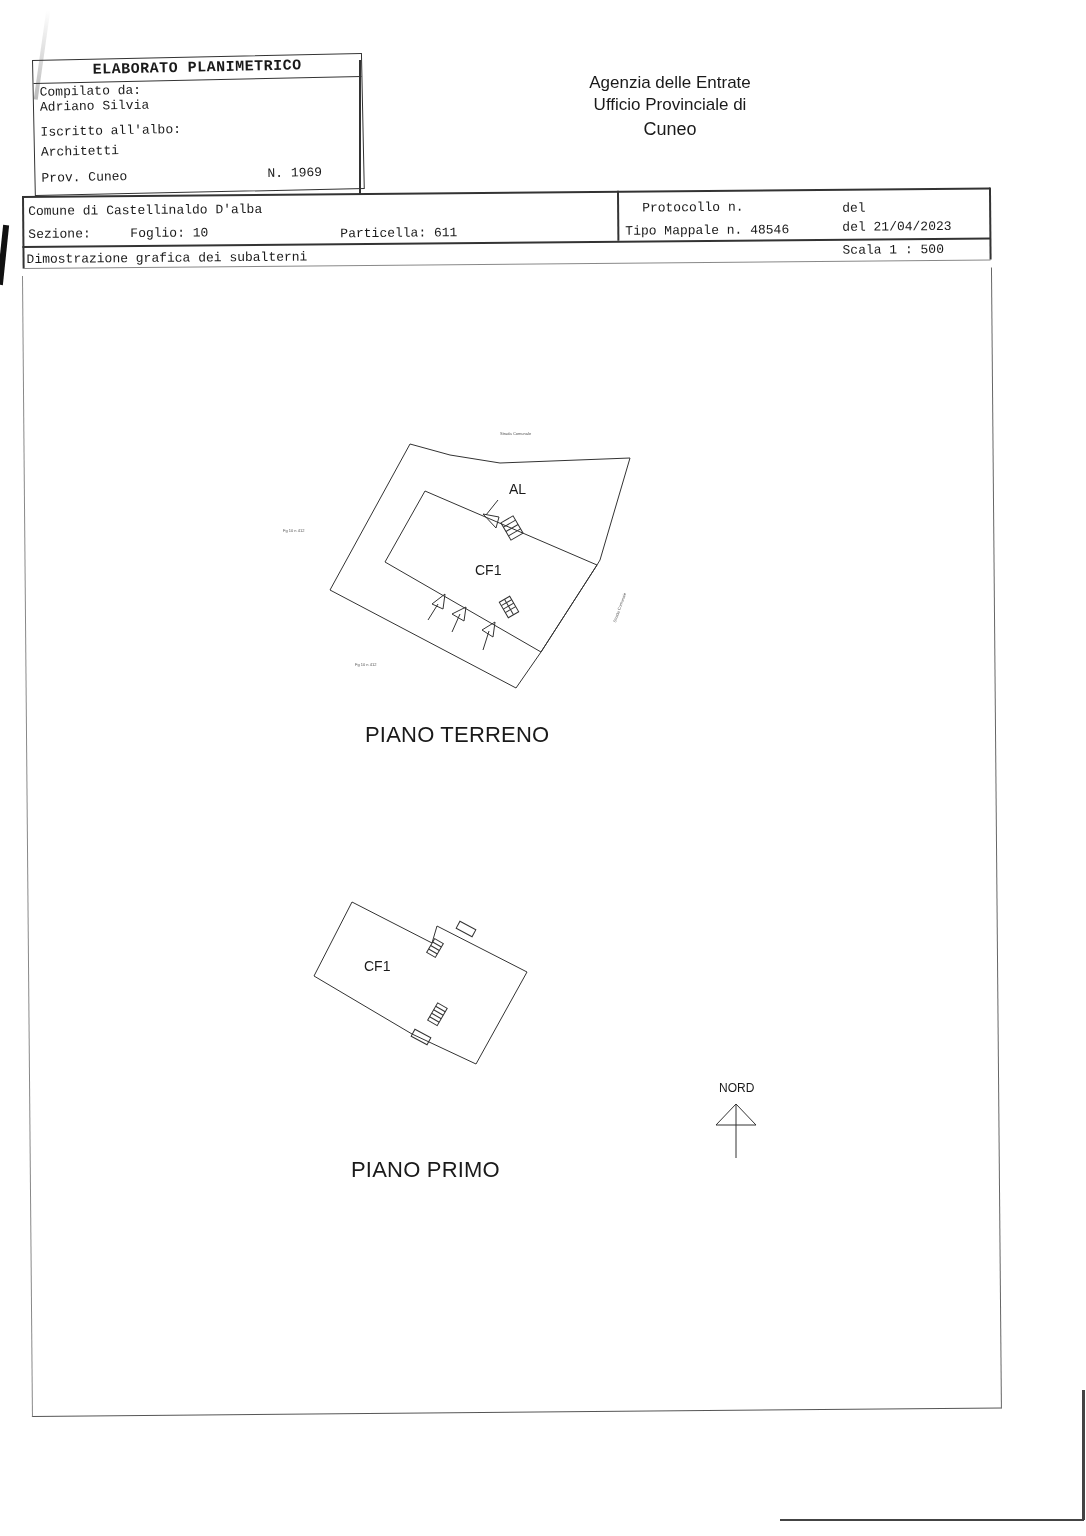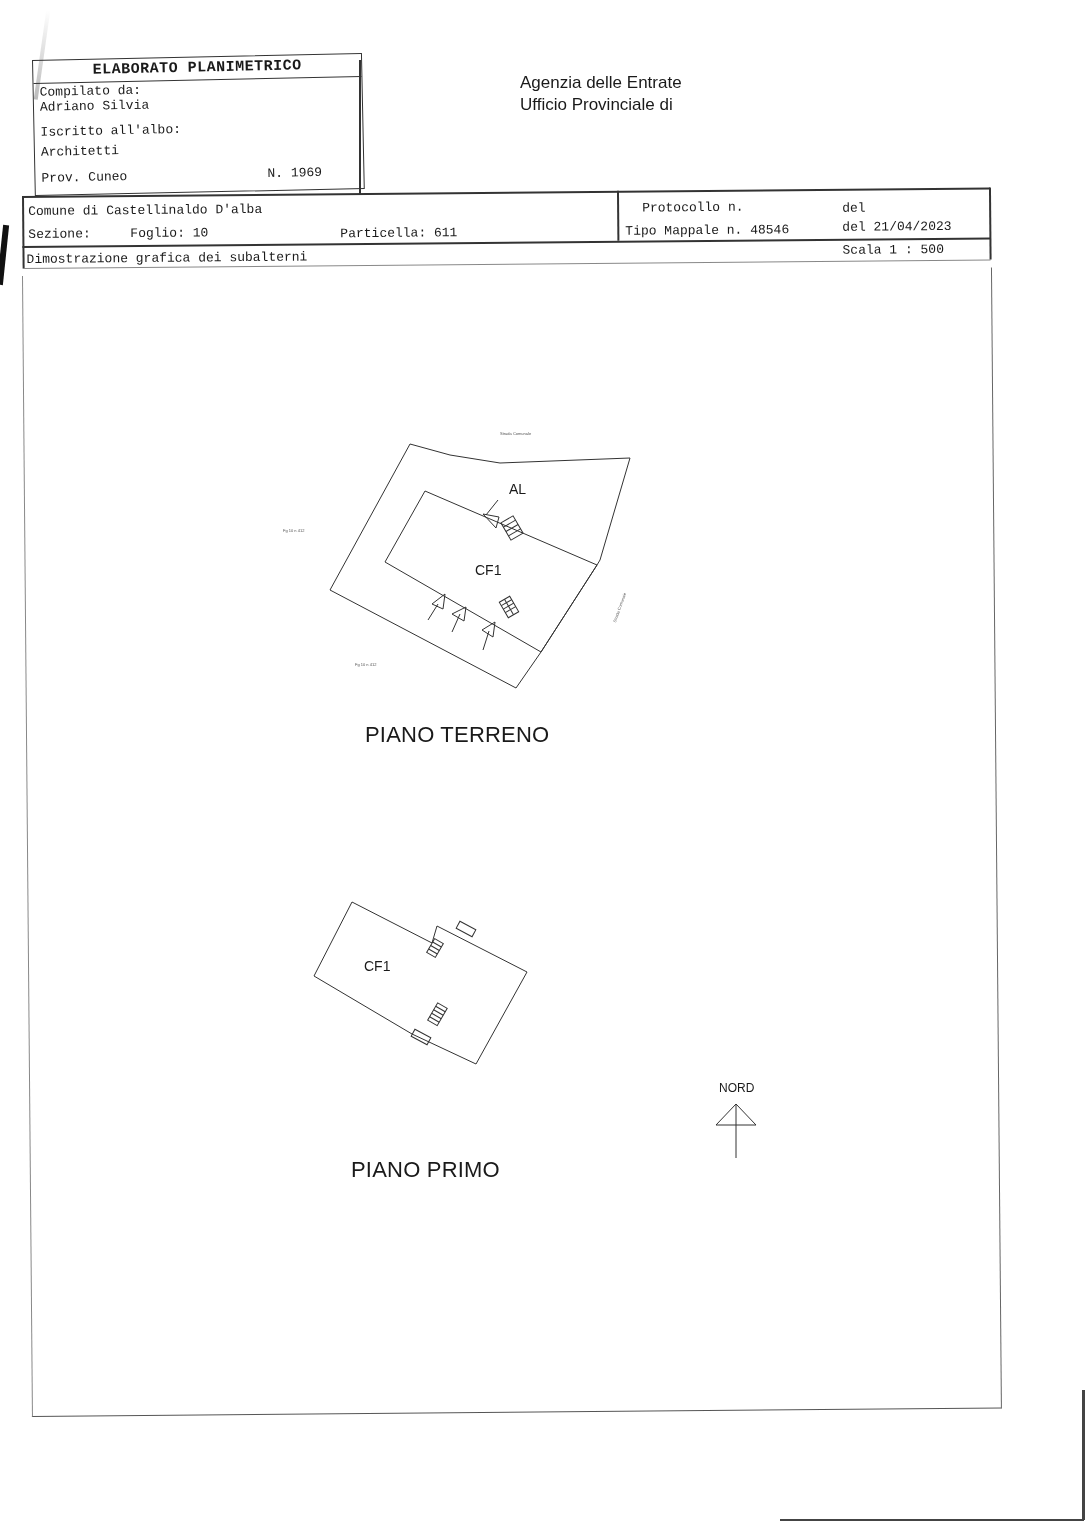--- a/index.html
+++ b/index.html
@@ -45,21 +45,21 @@
     #elab-title {
       left: 0; top: 0; width: 100%; height: 22px;
       border-bottom: 1.5px solid #333;
       text-align: center; font-weight: bold; font-size: 15px; line-height: 22px;
       letter-spacing: 0.5px;
     }
     .elab-line { font-size: 13px; left: 6px; }
 
     
     #agency {
-      left: 520px; top: 72px; width: 300px; 
+      left: 520px; top: 72px; width: 300px; text-align: center;
     }
     #agency .l1 { font-size: 17px; line-height: 22px; }
     #agency .l2 { font-size: 19px; font-weight: bold; line-height: 26px; letter-spacing: 0.3px; }
     #agency .l3 { font-size: 17px; line-height: 22px; }
     #agency .l4 { font-size: 18px; line-height: 26px; }
 
     
     #info-table {
       left: 22px; top: 196px; width: 968px; height: 80px;
       transform: rotate(-0.5deg);
@@ -95,20 +95,21 @@
   <div class="abs elab-line" style="top:39px;">Adriano Silvia</div>
   <div class="abs elab-line" style="top:64px;">Iscritto all'albo:</div>
   <div class="abs elab-line" style="top:84px;">Architetti</div>
   <div class="abs elab-line" style="top:110px;">Prov. Cuneo</div>
   <div class="abs elab-line" style="top:110px; left:232px;">N. 1969</div>
 </div>
 
 <div id="agency" class="abs sans">
   <div class="l1">Agenzia delle Entrate</div>
   <div class="l3">Ufficio Provinciale di</div>
+  <div class="l4">Cuneo</div>
 </div>
 
 <div class="abs" style="left:359px; top:60px; width:1.5px; height:134px; background:#333;"></div>
 
 <div id="info-table" class="abs mono">
   <div class="tline" style="left:0; top:0; width:968px; height:1.5px;"></div>
   <div class="tline" style="left:0; top:50px; width:968px; height:1.5px;"></div>
   <div class="tline" style="left:0; top:72px; width:968px; height:1px; background:#888;"></div>
   <div class="tline" style="left:0; top:0; width:1.5px; height:72px;"></div>
   <div class="tline" style="left:967px; top:0; width:1.5px; height:72px;"></div>

